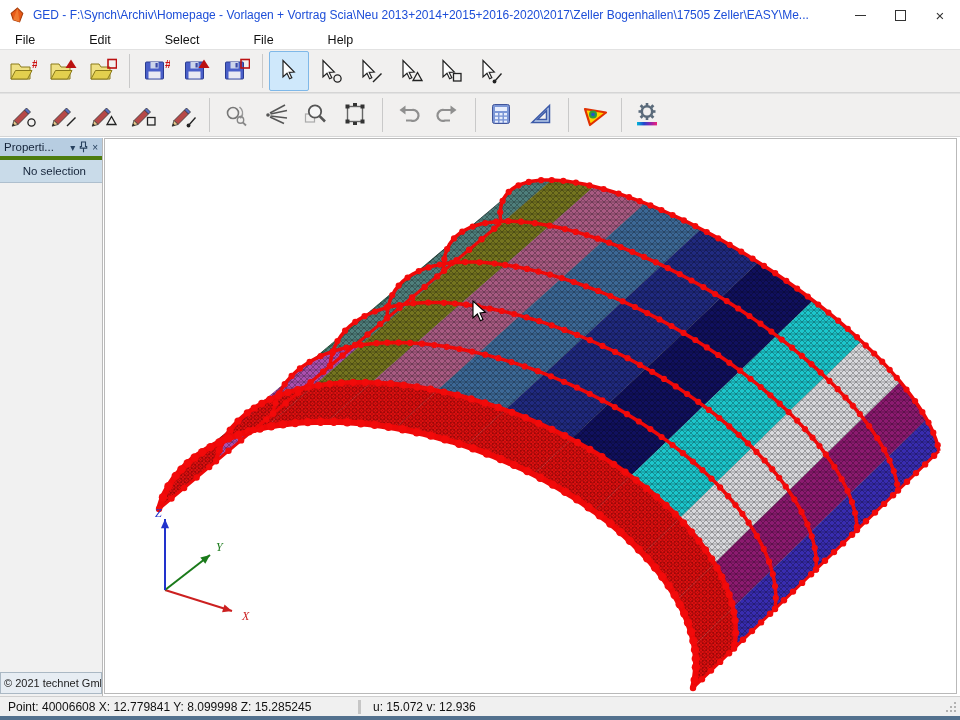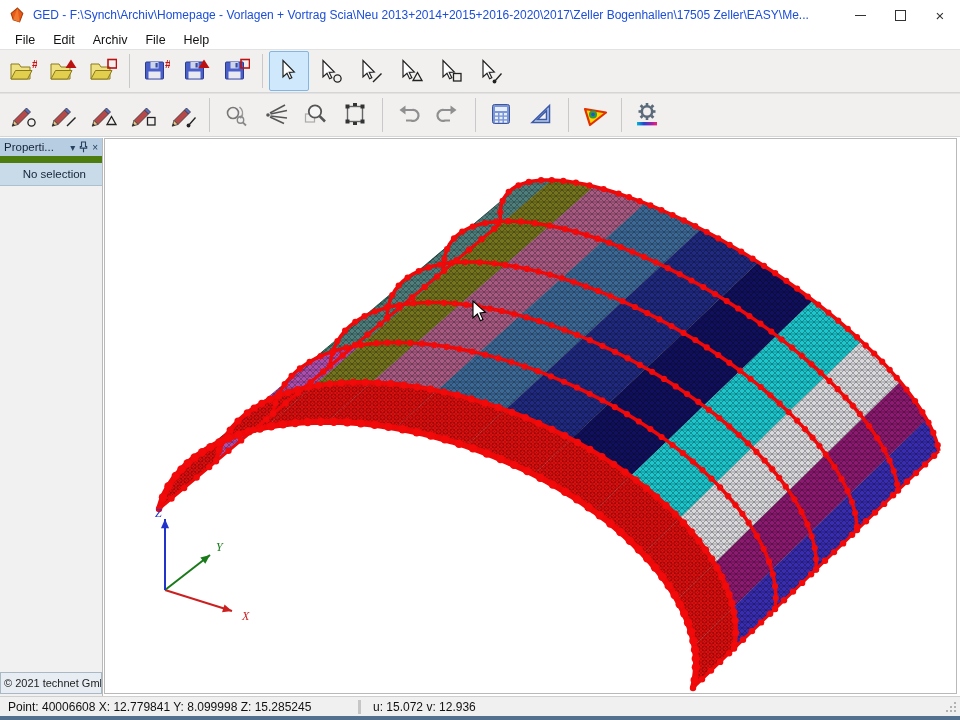--- a/index.html
+++ b/index.html
@@ -10,38 +10,38 @@
             border-bottom:1px solid #e8e8e8;display:flex;align-items:center;}
   .app-icon{width:17px;height:17px;margin:0 7px 0 9px;flex:0 0 auto;}
   .title-text{font-size:12px;color:#1d4ed8;white-space:nowrap;overflow:hidden;flex:1 1 auto;}
   .win-btns{display:flex;align-items:center;height:100%;flex:0 0 auto;}
   .win-btn{width:40px;height:100%;display:flex;align-items:center;justify-content:center;color:#333;}
   .glyph-min{display:inline-block;width:11px;border-top:1px solid #333;}
   .glyph-max{display:inline-block;width:9px;height:9px;border:1px solid #333;}
   .glyph-close{font-size:15px;line-height:1;}
   
   .menubar{position:absolute;left:0;top:30px;width:960px;height:19px;background:#ffffff;
-           display:flex;align-items:center;padding-left:6px;box-sizing:border-box;}
+           display:flex;align-items:center;padding-left:6px;box-sizing:border-box;gap:36px;}
   .menu-item{padding:2px 9px;font-size:12.5px;color:#111;}
   
   .toolbar{position:absolute;left:0;width:960px;background:#f1f0ef;display:flex;align-items:center;
            box-sizing:border-box;border-top:1px solid #e2e2e2;border-bottom:1px solid #d5d5d5;}
   #toolbar1{top:49px;height:44px;}
   #toolbar2{top:93px;height:44px;}
   .tb-group{display:flex;align-items:center;height:100%;padding:0 3px;}
   .tb-sep{width:1px;height:34px;background:#c9c9c9;margin:0 3px;}
   .tb-btn{width:38px;height:38px;display:flex;align-items:center;justify-content:center;
           border:1px solid transparent;border-radius:2px;}
   .tb-btn.selected{background:#cfe8fb;border-color:#7fb8e8;}
   
   .main{position:absolute;left:0;top:138px;width:960px;height:558px;}
   .sidepanel{position:absolute;left:0;top:0;width:103px;height:558px;background:#f1f1f1;
              border-right:1px solid #b9b9b9;box-sizing:border-box;}
   .panel-header{height:18px;background:#b7cde1;display:flex;align-items:center;
-                padding:0 4px;font-size:11.5px;color:#15243a;border-bottom:7px solid #4d7c0f;}
+                padding:0 4px;font-size:11.5px;color:#15243a;border-bottom:4px solid #4d7c0f;}
   .panel-header .ph-title{flex:1 1 auto;white-space:nowrap;overflow:hidden;}
   .ph-ico{margin-left:4px;color:#27415e;font-size:10px;display:flex;align-items:center;}
   .panel-noselection{height:22px;background:#c9dbe9;display:flex;align-items:center;
                      justify-content:flex-end;padding:0 16px;font-size:11.5px;color:#15243a;
                      border-bottom:1px solid #aebfce;}
   .panel-copyright{position:absolute;left:0;bottom:2px;width:102px;height:22px;background:#e7edf3;
                    border:1px solid #aab8c4;box-sizing:border-box;display:flex;align-items:center;
                    padding-left:3px;font-size:11px;color:#222;white-space:nowrap;overflow:hidden;}
   .canvas{position:absolute;left:104px;top:0;width:853px;height:556px;background:#ffffff;
           border:1px solid #b9b9b9;box-sizing:border-box;overflow:hidden;}
@@ -73,21 +73,21 @@
       </div>
     <div class="win-btn">
         <span class="glyph-close">×</span>
       </div>
   </div>
 </div>
 
 <div class="menubar">
     <div class="menu-item">File</div>
     <div class="menu-item">Edit</div>
-    <div class="menu-item">Archiv</div>
+    <div class="menu-item">Select</div>
     <div class="menu-item">File</div>
     <div class="menu-item">Help</div>
   </div>
 
 <div class="toolbar" id="toolbar1">
     <div class="tb-group">
       <div class="tb-btn">
         <svg width="28" height="28" viewBox="0 0 28 28">
           <path d="M2,7 h8 l2,3 h9 v12 h-19 z" fill="#efe084" stroke="#8a7a1a"></path>
           <path d="M2,22 l4.5,-8.5 h16.5 l-4.5,8.5 z" fill="#e3cf4e" stroke="#8a7a1a"></path>

